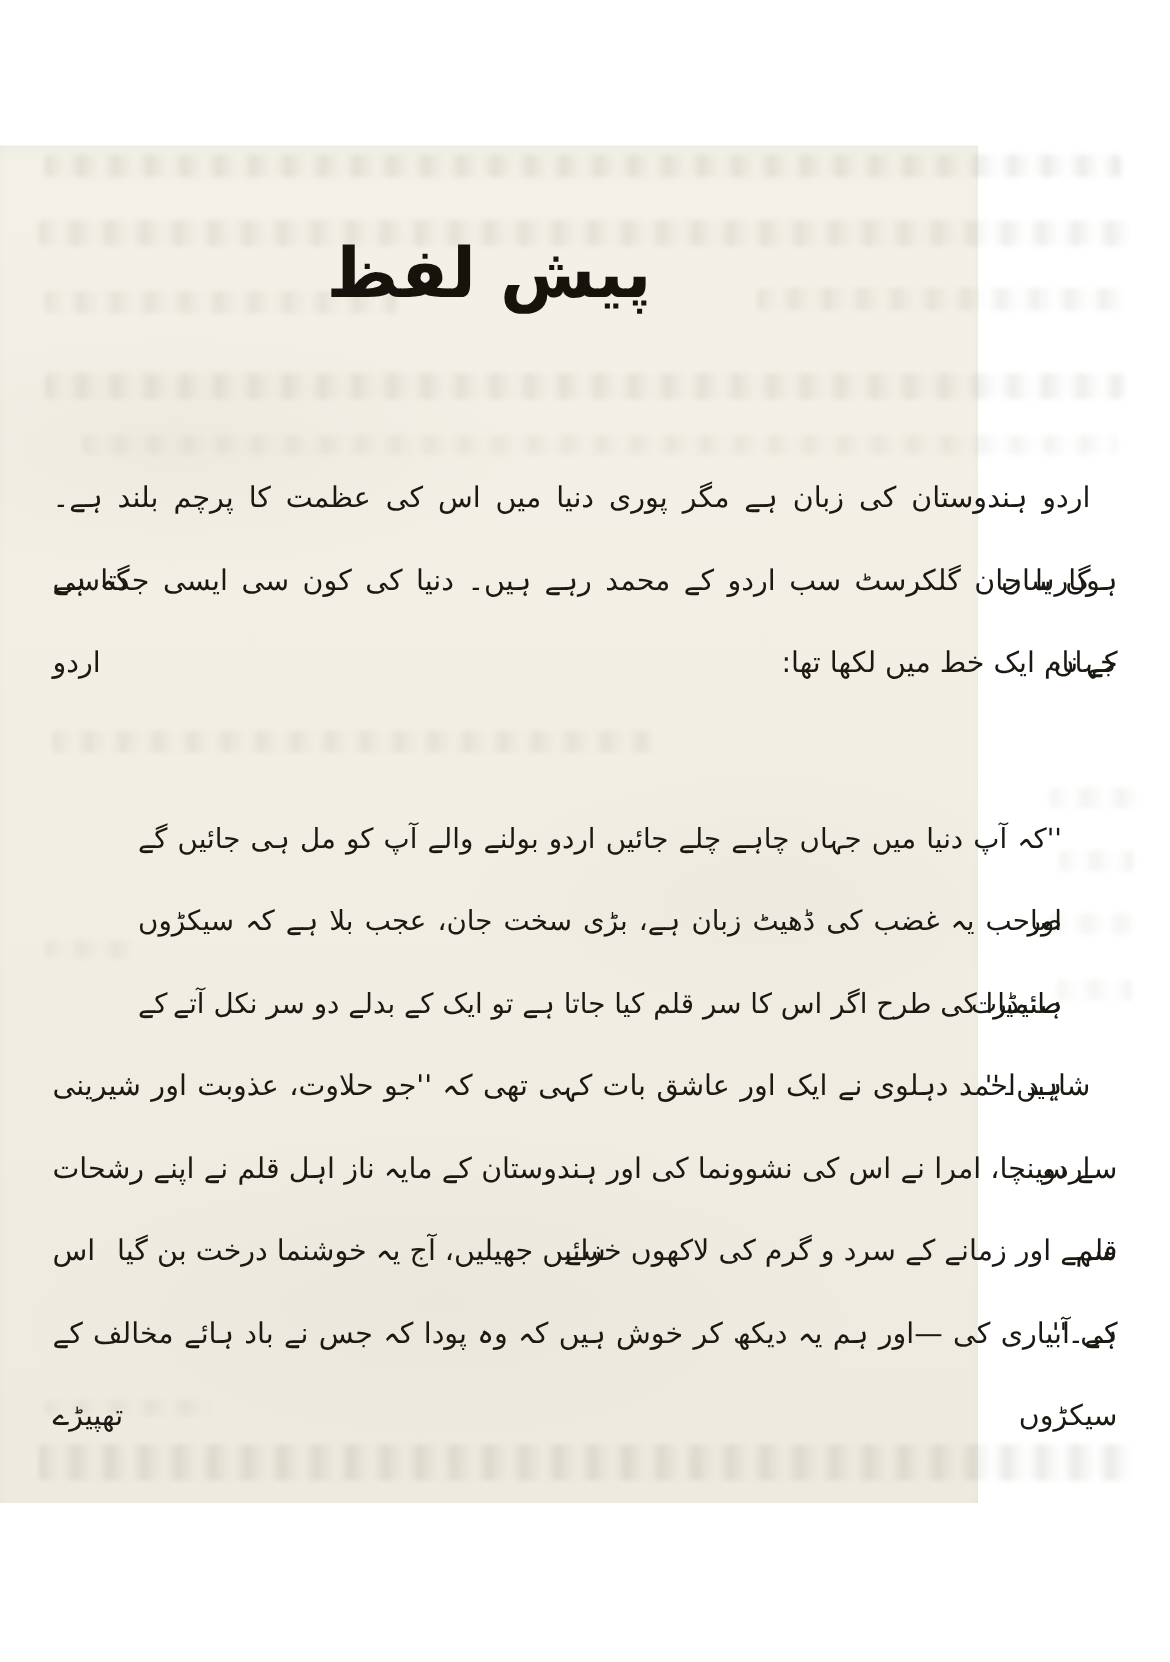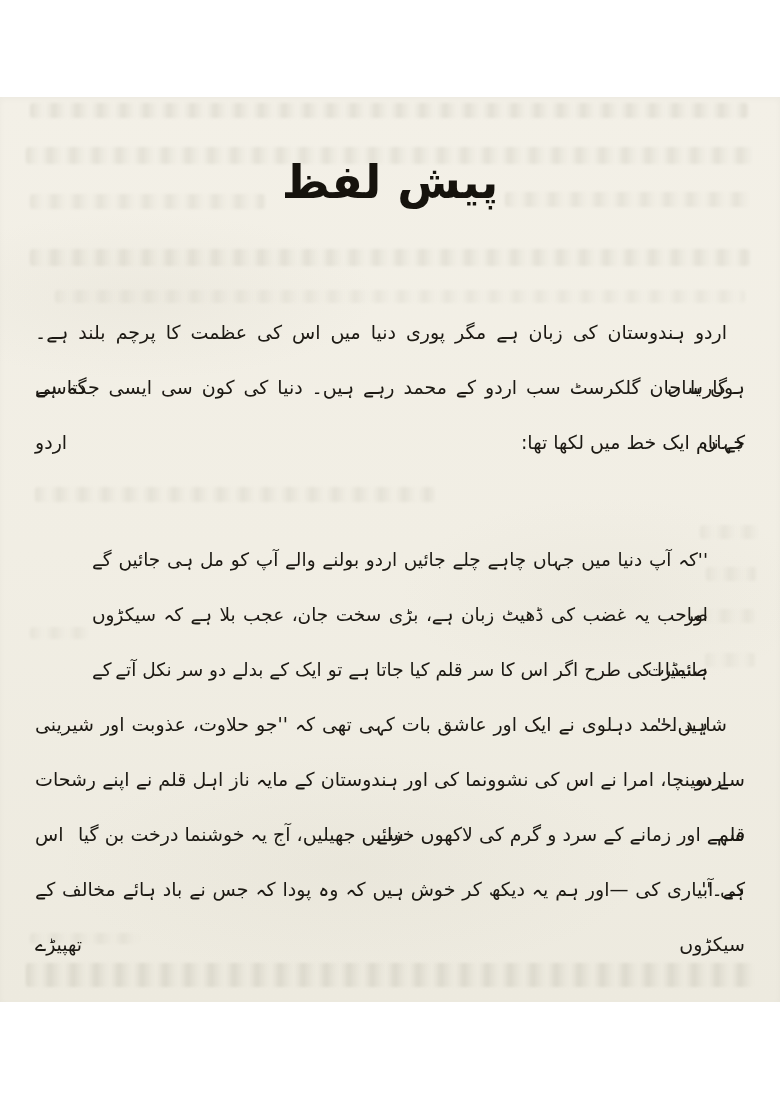--- a/index.html
+++ b/index.html
@@ -6,21 +6,21 @@
   body {
     width: 780px; height: 1108px;
     background: #ffffff;
     position: relative;
     overflow: hidden;
     font-family: "DejaVu Sans", sans-serif;
   }
   
   .page {
     position: absolute; left: 0; top: 97px;
-    width: 780px; height: 905px;
+    width: 652px; height: 905px;
     background: linear-gradient(180deg, #f3f0e7 0%, #f1eee4 50%, #edeadf 100%);
     box-shadow: inset 0 2px 6px rgba(0,0,0,0.03);
   }
   .page::before { 
     content: "";
     position: absolute; inset: 0;
     background:
       radial-gradient(ellipse 340px 120px at 18% 22%, rgba(190,186,168,0.10), transparent 70%),
       radial-gradient(ellipse 300px 140px at 78% 55%, rgba(190,186,168,0.08), transparent 70%),
       radial-gradient(ellipse 420px 160px at 45% 85%, rgba(190,186,168,0.09), transparent 70%);

